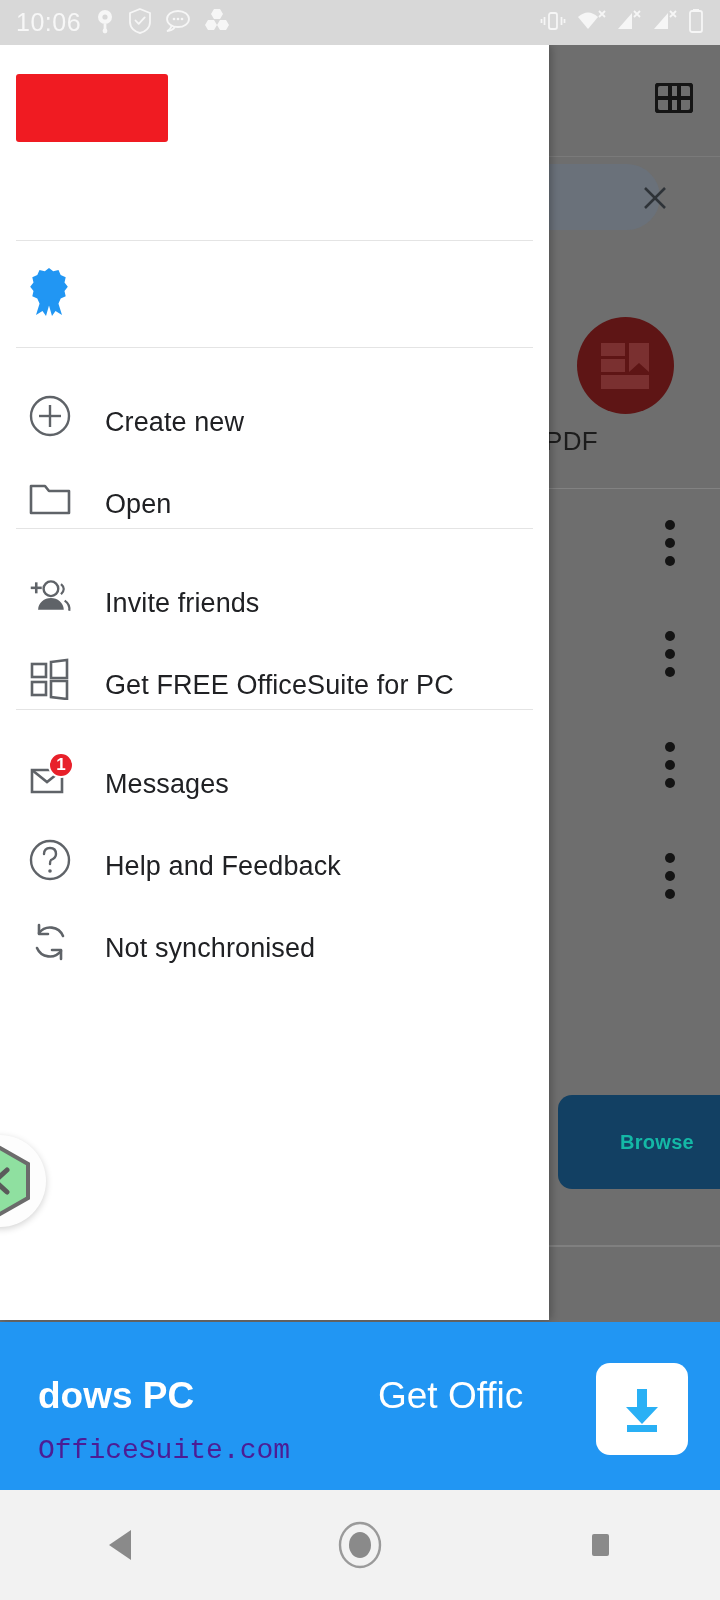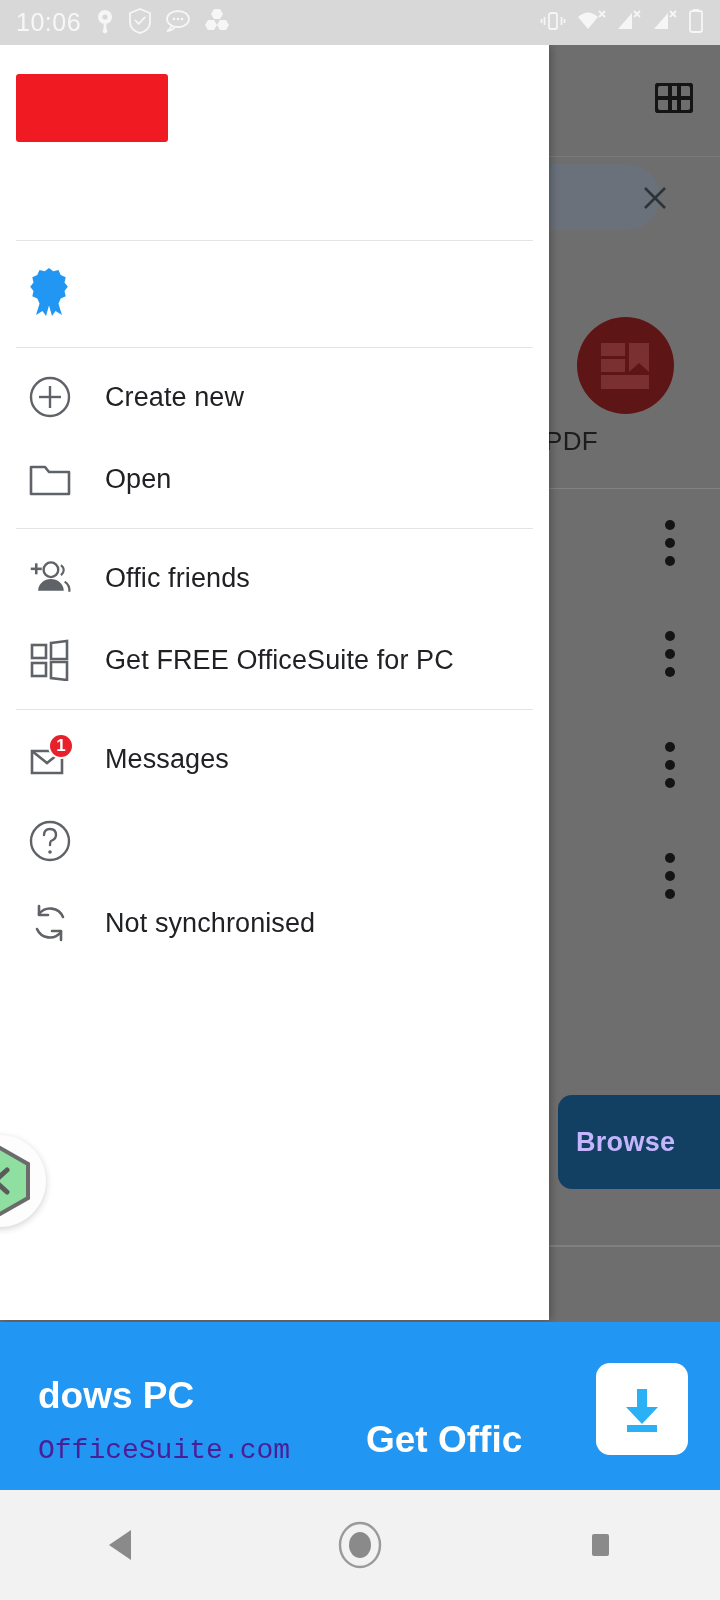--- a/index.html
+++ b/index.html
@@ -84,22 +84,22 @@
     display: block; width: 10px; height: 10px; border-radius: 50%;
     background: #141414; margin-bottom: 8px;
   }
   #bd-browse {
     position: absolute; top: 1050px; left: 558px;
     width: 200px; height: 94px;
     background: #124063; border-radius: 14px;
     display: flex; align-items: center;
   }
   #bd-browse span {
-    color: #c4b5fd; font-size: 27px; font-weight: bold;
-    padding-left: 18px; letter-spacing: .3px;
+    color: #14b8a6; font-size: 20px; font-weight: bold;
+    padding-left: 18px; letter-spacing: .3px; margin-left: 44px;
   }
   #bd-bottom-sep {
     position: absolute; top: 1200px; left: 0; width: 720px; height: 2px;
     background: #808080;
   }
 
   
   #drawer {
     position: absolute; top: 45px; left: 0;
     width: 549px; height: 1275px;
@@ -117,21 +117,21 @@
   }
   .divider { height: 1px; background: #e4e4e4; margin: 0 16px; }
 
   #premium-row {
     height: 106px; display: flex; align-items: center; padding-left: 28px;
   }
   #premium-icon { width: 42px; }
 
   .menu-group { padding: 8px 0; }
   .menu-item {
-    display: flex; align-items: center;
+    display: flex; align-items: flex-end;
     height: 82px; padding-left: 28px;
     cursor: pointer;
   }
   .mi-icon {
     width: 44px; min-width: 44px; height: 44px;
     display: flex; align-items: center; justify-content: center;
     position: relative;
   }
   .mi-label {
     margin-left: 33px;
@@ -172,24 +172,23 @@
     font-size: 37px; font-weight: bold; color: #ffffff;
     white-space: nowrap;
   }
   #ad-url {
     position: absolute; top: 113px; left: 38px;
     font-size: 28px; color: #4c1d95;
     white-space: nowrap;
     font-family: Liberation Mono, monospace;
   }
   #ad-cta {
-    position: absolute; top: 53px; left: 366px;
-    font-size: 37px; font-weight: bold; color: #ffffff;
+    position: absolute; top: 53px; left: 378px;
+    font-size: 37px; font-weight: normal; color: #ffffff;
     white-space: nowrap;
-    margin-top: 44px;
   }
   #ad-download {
     position: absolute; top: 1363px; right: 32px;
     width: 92px; height: 92px;
     background: #ffffff; border-radius: 14px;
     display: flex; align-items: center; justify-content: center;
     z-index: 45;
   }
 
   
@@ -325,21 +324,21 @@
         <span class="mi-icon">
           <svg width="48" height="40" viewBox="0 0 48 40">
             <circle cx="25" cy="11" r="8" fill="none" stroke="#5f6368" stroke-width="2.6"></circle>
             <path d="M11 34 c0 -8 7 -13 14 -13 c7 0 14 5 14 13 Z" fill="#5f6368"></path>
             <line x1="3" y1="10" x2="15" y2="10" stroke="#5f6368" stroke-width="2.8"></line>
             <line x1="9" y1="4" x2="9" y2="16" stroke="#5f6368" stroke-width="2.8"></line>
             <path d="M36 6 q6 5 0 11" fill="none" stroke="#5f6368" stroke-width="2.4"></path>
             <path d="M40 24 q6 4 5 11" fill="none" stroke="#5f6368" stroke-width="2.4"></path>
           </svg>
         </span>
-        <span class="mi-label">Offic friends</span>
+        <span class="mi-label">Invite friends</span>
       </div>
 
       <div class="menu-item">
         <span class="mi-icon">
           <svg width="42" height="42" viewBox="0 0 42 42">
             <rect x="3" y="6" width="14" height="13" fill="none" stroke="#5f6368" stroke-width="2.6"></rect>
             <path d="M22 4 l16 -2 v18 h-16 Z" fill="none" stroke="#5f6368" stroke-width="2.6"></path>
             <rect x="3" y="24" width="14" height="13" fill="none" stroke="#5f6368" stroke-width="2.6"></rect>
             <path d="M22 23 h16 v18 l-16 -2 Z" fill="none" stroke="#5f6368" stroke-width="2.6"></path>
           </svg>
@@ -363,20 +362,21 @@
       </div>
 
       <div class="menu-item">
         <span class="mi-icon">
           <svg width="42" height="42" viewBox="0 0 42 42">
             <circle cx="21" cy="21" r="19" fill="none" stroke="#5f6368" stroke-width="2.4"></circle>
             <path d="M15 15 q0 -6 6 -6 q6 0 6 6 q0 4 -5 6 q-1 1 -1 4" fill="none" stroke="#5f6368" stroke-width="2.4" stroke-linecap="round"></path>
             <circle cx="21" cy="32" r="1.8" fill="#5f6368"></circle>
           </svg>
         </span>
+        <span class="mi-label">Help and Feedback</span>
       </div>
 
 
       <div class="menu-item">
         <span class="mi-icon">
           <svg width="42" height="42" viewBox="0 0 42 42">
             <path d="M34 15 a14 14 0 0 0 -24 -3" fill="none" stroke="#5f6368" stroke-width="2.6" stroke-linecap="round"></path>
             <path d="M8 27 a14 14 0 0 0 24 3" fill="none" stroke="#5f6368" stroke-width="2.6" stroke-linecap="round"></path>
             <path d="M10 4 l0 9 l9 0" fill="none" stroke="#5f6368" stroke-width="2.6" stroke-linecap="round" stroke-linejoin="round"></path>
             <path d="M32 38 l0 -9 l-9 0" fill="none" stroke="#5f6368" stroke-width="2.6" stroke-linecap="round" stroke-linejoin="round"></path>

